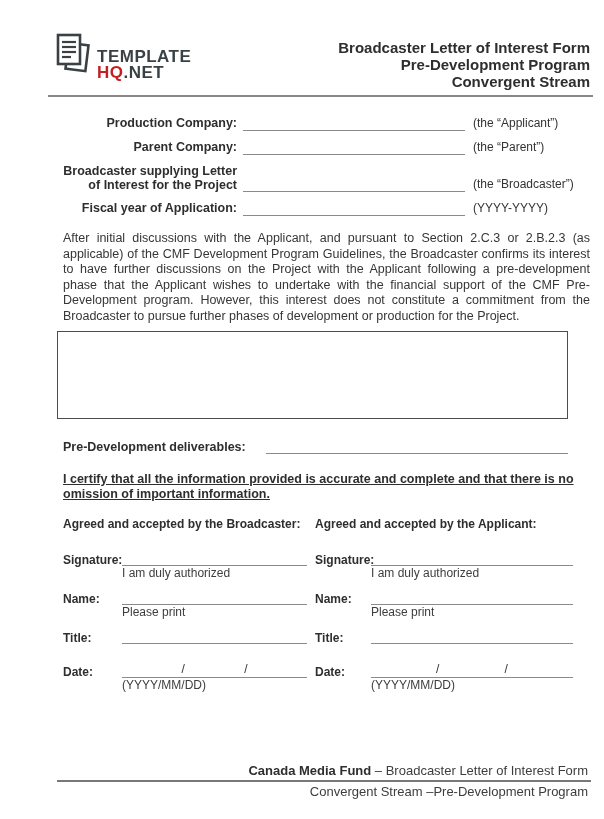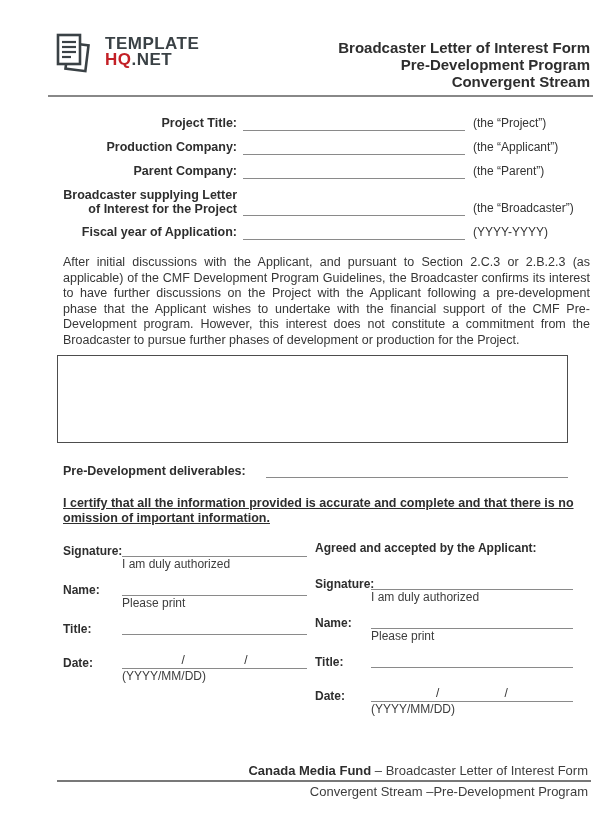--- a/index.html
+++ b/index.html
@@ -7,21 +7,21 @@
   body {
     width:604px; height:819px;
     font-family:"Liberation Sans", sans-serif;
     color:#333333;
     position:relative;
   }
   .page { width:604px; height:819px; padding:32px 14px 0 63px; }
 
   
   .header { display:flex; justify-content:space-between; align-items:flex-start; }
-  .logo { display:flex; align-items:flex-start; gap:11px; margin-left:-9px; }
+  .logo { display:flex; align-items:flex-end; gap:3px; margin-left:-9px; }
   .logo-text { margin-top:3px; }
   .logo-line1 { font-size:17px; font-weight:800; letter-spacing:0.5px; color:#3a4145; line-height:17px; }
   .logo-line2 { font-size:17px; font-weight:800; letter-spacing:0.5px; color:#3a4145; line-height:16px; }
   .logo-red { color:#c32026; }
   .doc-title { text-align:right; font-weight:bold; font-size:15px; line-height:17px; color:#2e2e2e; margin-top:7px; }
   .top-rule { border-bottom:2px solid #888888; margin:5px -3px 0 -15px; }
 
   
   .fields { margin-top:19px; }
   .frow { display:flex; align-items:flex-end; margin-bottom:9px; font-size:12.5px; line-height:15px; }
@@ -94,25 +94,20 @@
     <div class="doc-title">
       <div>Broadcaster Letter of Interest Form</div>
       <div>Pre-Development Program</div>
       <div>Convergent Stream</div>
     </div>
   </div>
   <div class="top-rule"></div>
 
   <div class="fields">
     <div class="frow">
-      <div class="flabel">Project Title:</div>
-      <div class="fline"></div>
-      <div class="fsuffix">(the “Project”)</div>
-    </div>
-    <div class="frow">
       <div class="flabel">Production Company:</div>
       <div class="fline"></div>
       <div class="fsuffix">(the “Applicant”)</div>
     </div>
     <div class="frow">
       <div class="flabel">Parent Company:</div>
       <div class="fline"></div>
       <div class="fsuffix">(the “Parent”)</div>
     </div>
     <div class="frow">
@@ -137,20 +132,21 @@
   <div class="deliv">
     <div class="deliv-label">Pre-Development deliverables:</div>
     <div class="deliv-line"></div>
   </div>
 
   <p class="certify">I certify that all the information provided is accurate and complete and that there is no omission of important information.</p>
 
   <div class="sig-grid">
 
     <div class="sig-col">
+      <div class="sig-head">Agreed and accepted by the Broadcaster:</div>
       <div class="srow">
         <div class="slabel">Signature:</div>
         <div class="slinewrap">
           <div class="sline"></div>
           <div class="snote">I am duly authorized</div>
         </div>
       </div>
       <div class="srow">
         <div class="slabel">Name:</div>
         <div class="slinewrap">

